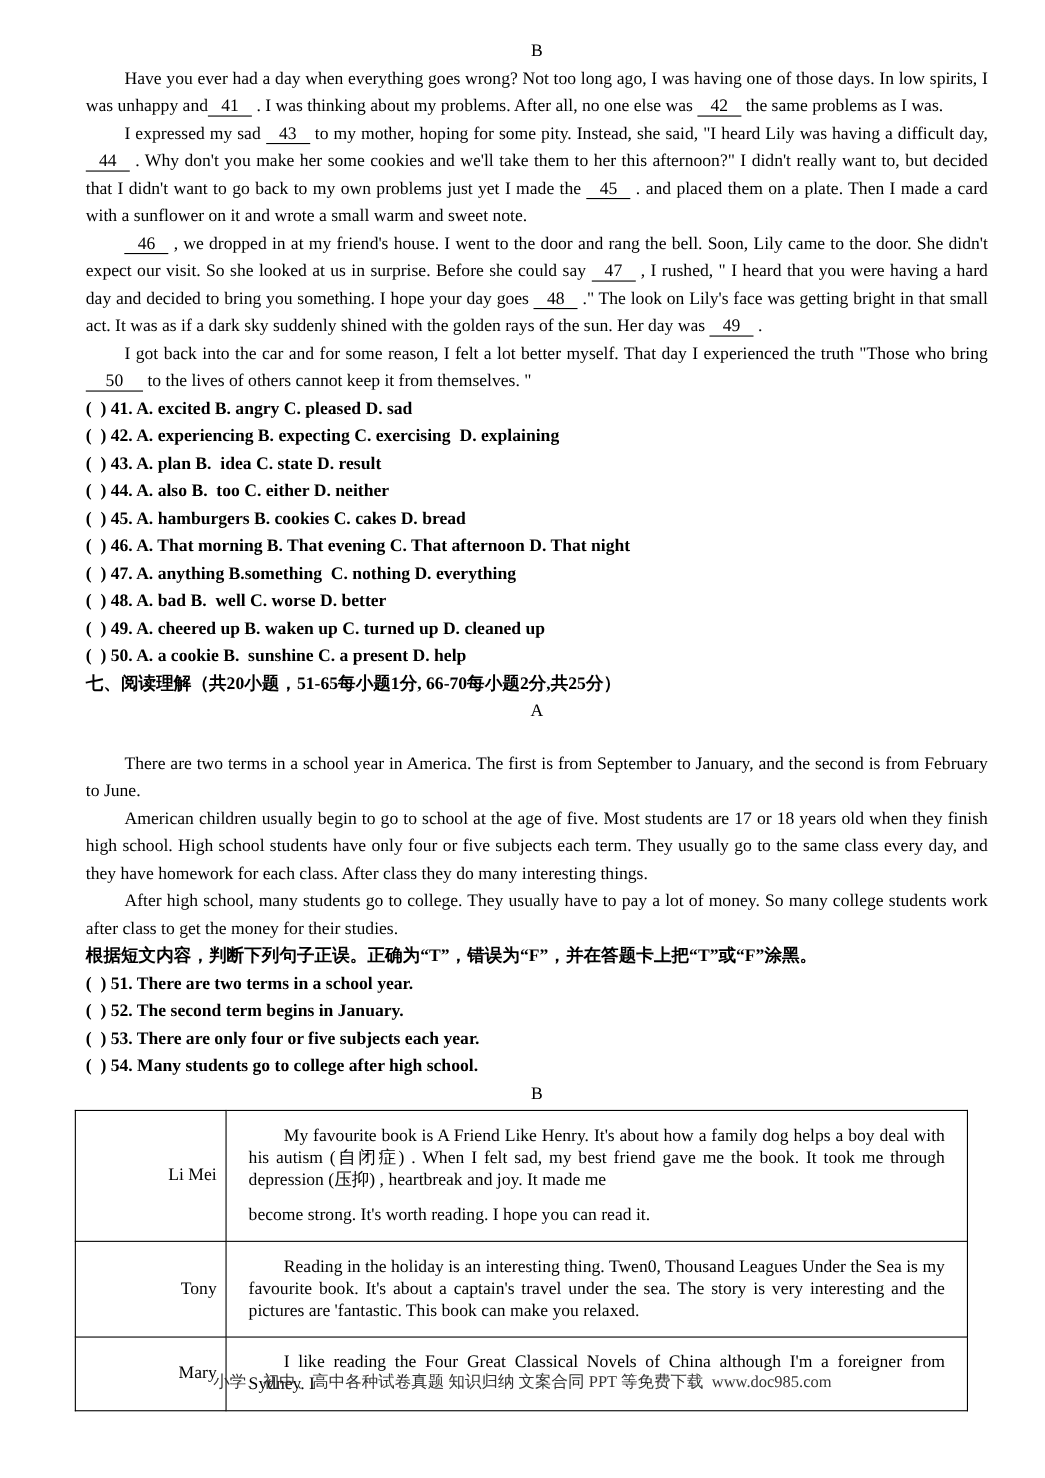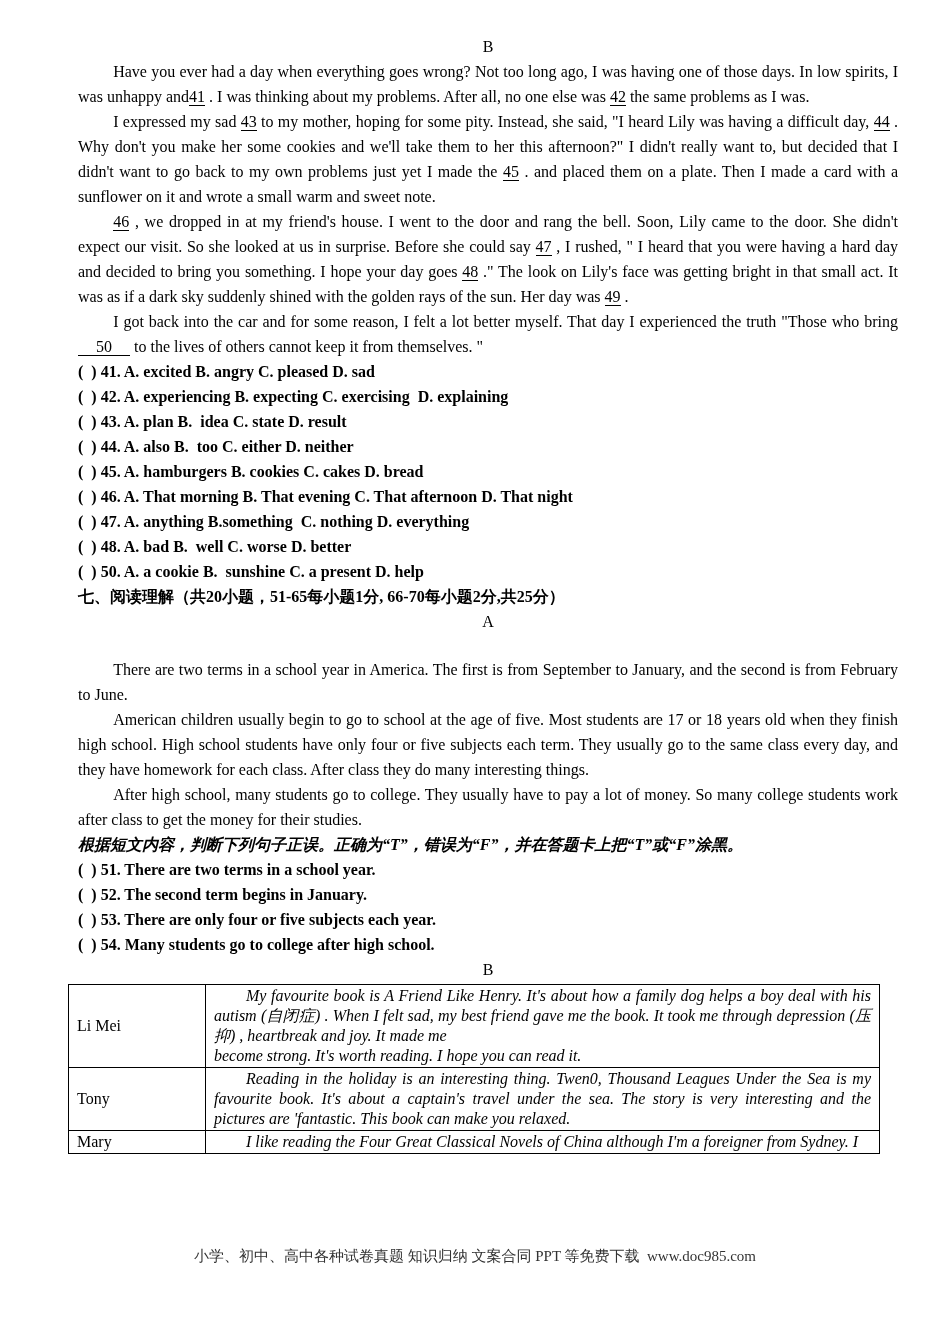--- a/index.html
+++ b/index.html
@@ -15,52 +15,51 @@
   .content { padding:34px 52px 0 78px; }
   .center { text-align:center; }
   .sec-label { line-height:25px; }
   p.para {
     margin:0;
     text-align:justify;
     text-indent:2.2em;
     line-height:25px;
   }
   .blank {
-    padding:0 0;
+    padding:0 12px;
     border-bottom:1px solid #000;
   }
   .blank.wide { padding:0 18px;margin-top:32px; }
   .line {
     line-height:25px;
     white-space:pre-wrap;
     font-weight:bold;
   }
-  .bold { font-weight:bold;font-style:italic; }
+  .bold { font-weight:bold; }
   .gap { height:23px; }
   table.books {
     border-collapse:collapse;
     width:812px;
     margin-left:-10px;
     margin-top:2px;
     table-layout:fixed;
   }
   table.books td {
     border:1px solid #000;
     vertical-align:middle;
     padding:1px 8px;
   }
   td.name {
     width:120px;
-    text-align:left;
+    text-align:right;
   }
   td.desc p {
-    margin:0;
+    margin:12px;
     line-height:20px;
     text-align:justify;
-    font-style:italic;
   }
   td.desc p.first { text-indent:2em; }
   .footer {
     position:absolute;
     left:0; right:0;
     bottom:78px;
     text-align:center;
     font-size:15px;
     color:#333;
     white-space:pre-wrap;
@@ -80,20 +79,21 @@
     <p class="para">I got back into the car and for some reason, I felt a lot better myself. That day I experienced the truth "Those who bring <span class="blank wide">50</span> to the lives of others cannot keep it from themselves. "</p>
 
     <div class="line">(  ) 41. A. excited B. angry C. pleased D. sad</div>
     <div class="line">(  ) 42. A. experiencing B. expecting C. exercising  D. explaining</div>
     <div class="line">(  ) 43. A. plan B.  idea C. state D. result</div>
     <div class="line">(  ) 44. A. also B.  too C. either D. neither</div>
     <div class="line">(  ) 45. A. hamburgers B. cookies C. cakes D. bread</div>
     <div class="line">(  ) 46. A. That morning B. That evening C. That afternoon D. That night</div>
     <div class="line">(  ) 47. A. anything B.something  C. nothing D. everything</div>
     <div class="line">(  ) 48. A. bad B.  well C. worse D. better</div>
+    <div class="line">(  ) 49. A. cheered up B. waken up C. turned up D. cleaned up</div>
     <div class="line">(  ) 50. A. a cookie B.  sunshine C. a present D. help</div>
 
     <div class="line">七、阅读理解（共20小题，51-65每小题1分, 66-70每小题2分,共25分）</div>
 
     <div class="center sec-label">A</div>
 
     <div class="gap"></div>
 
     <p class="para">There are two terms in a school year in America. The first is from September to January, and the second is from February to June.</p>
     <p class="para">American children usually begin to go to school at the age of five. Most students are 17 or 18 years old when they finish high school. High school students have only four or five subjects each term. They usually go to the same class every day, and they have homework for each class. After class they do many interesting things.</p>

